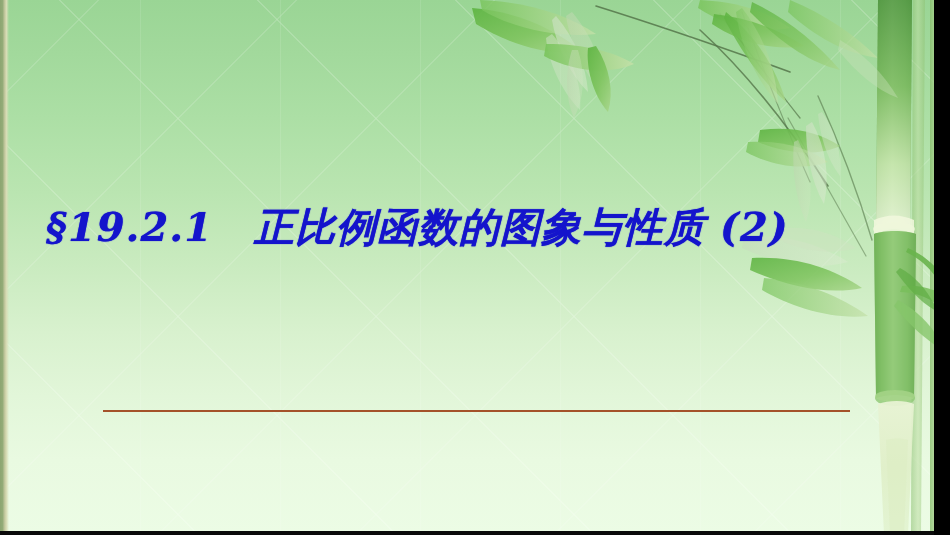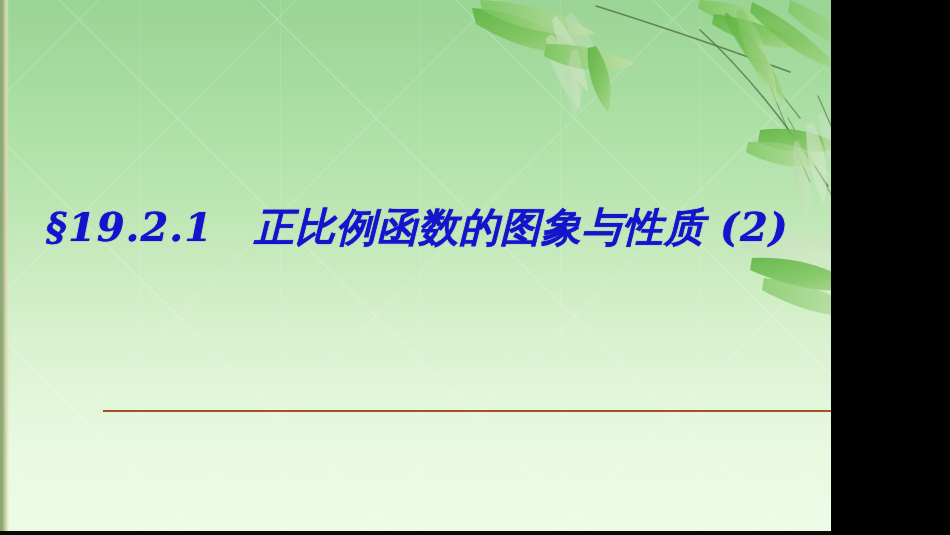--- a/index.html
+++ b/index.html
@@ -6,21 +6,21 @@
   html, body {
     width:950px; height:535px;
     overflow:hidden;
     background:#000;
     font-family:"Liberation Sans", sans-serif;
   }
 
   
   #slide {
     position:relative;
-    width:831px; height:535px;
+    width:934px; height:535px;
     overflow:hidden;
     background:#22c55e;
   }
 
   
   #bg-gradient {
     position:absolute; left:0; top:0; width:950px; height:535px;
     background:linear-gradient(to bottom,
         #9AD595 0%,
         #A2D99C 10%,

